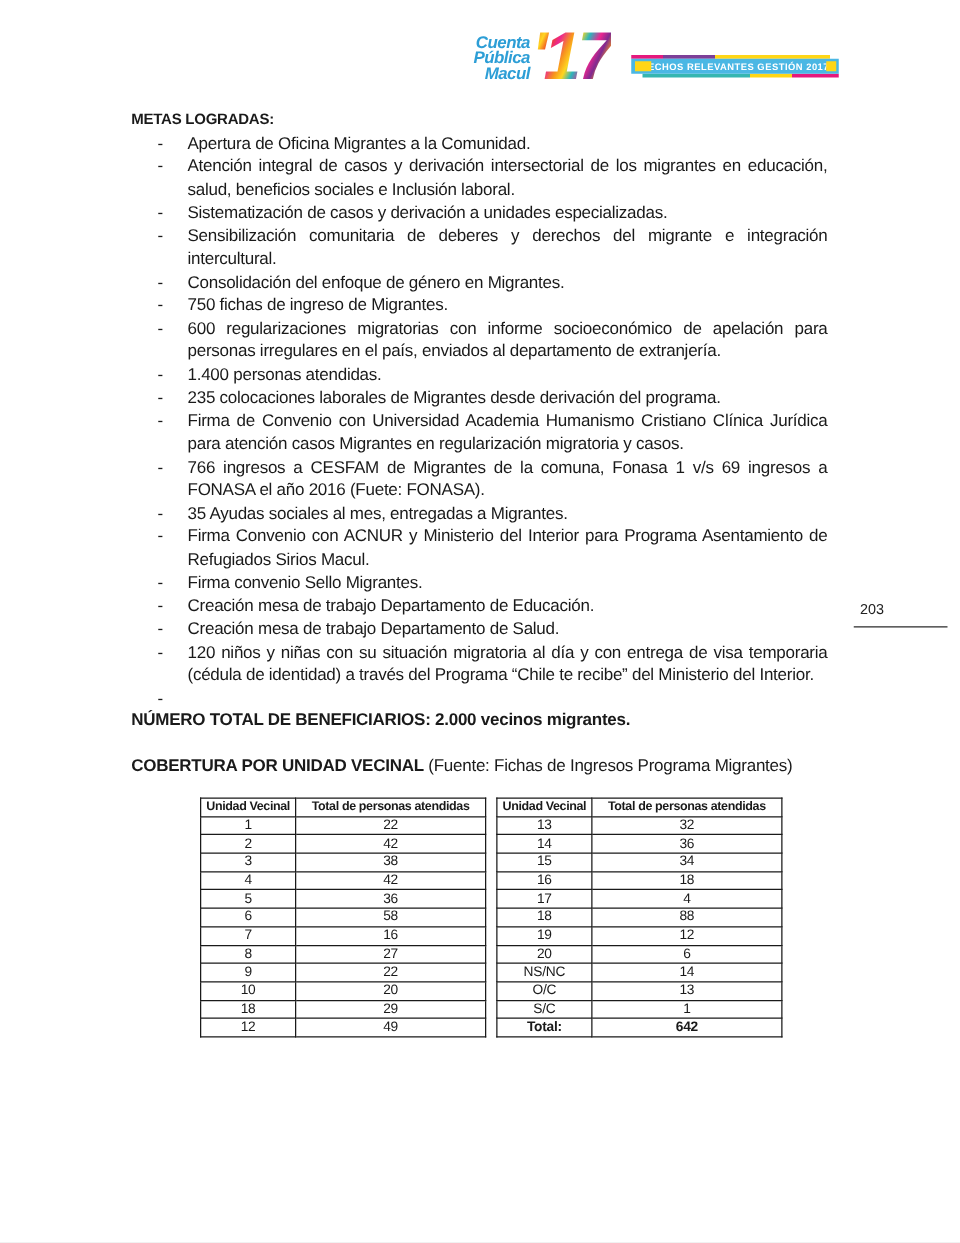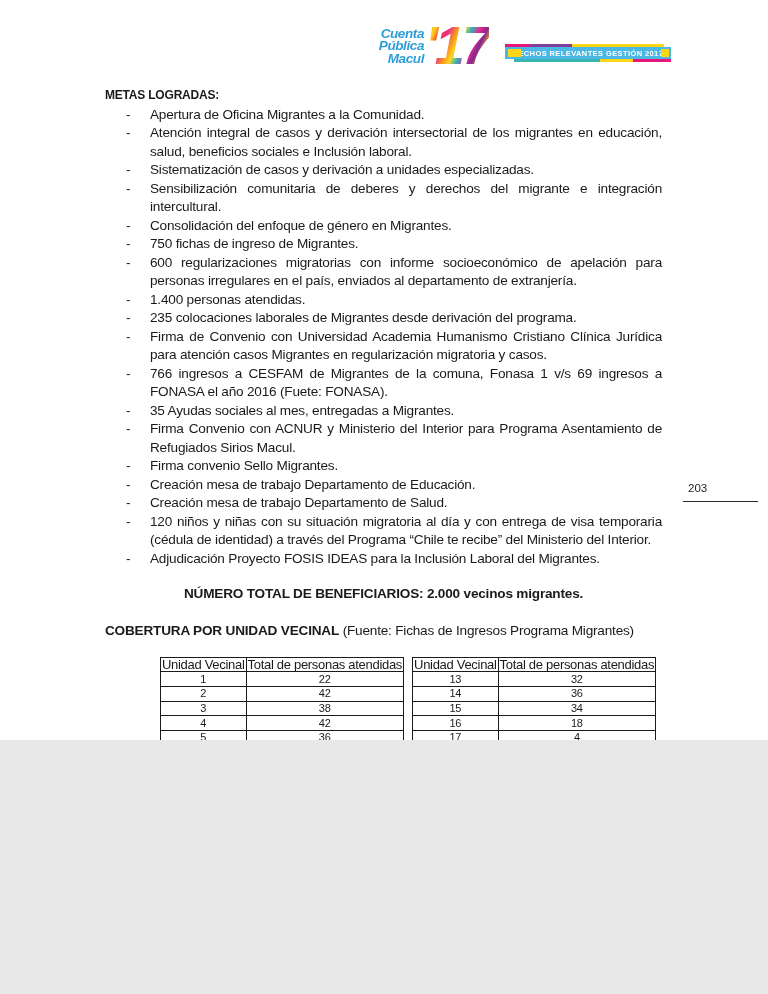--- a/index.html
+++ b/index.html
@@ -2,21 +2,21 @@
 <html style="--text: #1a1a1a; --logo-blue: #2d9ed6; --banner-blue: #4ab7e4; --banner-yellow: #ffd616; --banner-pink: #e5197d; --banner-purple: #7d3f98; --banner-teal: #35b6b0; --year-orange: #f7941e; --year-yellow: #ffd520; --year-red: #ef4123; --year-magenta: #ec268f; --year-teal: #2bb6bc; --year-purple: #7f2a90;"><head>
 <meta charset="utf-8">
 <style>
   * { box-sizing: border-box; margin: 0; padding: 0; }
   html, body { background: #e8e8e8; }
   body { font-family: "Liberation Sans", sans-serif; }
 
   .page {
     position: relative;
     width: 768px;
-    height: 740px;
+    height: 994px;
     margin: 0 auto;
     background: #ffffff;
     color: var(--text, #1a1a1a);
     overflow: hidden;
   }
 
   
   .logo {
     position: absolute;
     left: 338px;
@@ -103,42 +103,42 @@
   }
   .metas-heading { font-size: 12px; font-weight: bold; margin-bottom: 1px; }
   .metas-list { list-style: none; }
   .metas-list li {
     position: relative;
     padding-left: 45px;
     text-align: justify;
   }
   .metas-list .dash { position: absolute; left: 21px; text-align: left; }
 
-  .benef-heading { font-weight: bold; margin-top: 17px; text-align: center; }
+  .benef-heading { font-weight: bold; margin-top: 17px; }
   .cobertura-heading { margin-top: 18.5px; }
   .cobertura-heading .bold { font-weight: bold; }
 
   
   .tables { display: flex; gap: 8px; margin: 16px 0 0 55px; }
   .vtable { border-collapse: collapse; table-layout: fixed; }
   .vtable col.c1 { width: 76px; }
   .vtable col.c2 { width: 152px; }
   .vtable th, .vtable td {
     border: 1.5px solid #1a1a1a;
     text-align: center;
     vertical-align: middle;
     height: 14.7px;
     padding: 0 1px;
     font-size: 11px;
     line-height: 1;
     letter-spacing: -0.2px;
     overflow: hidden;
     white-space: nowrap;
   }
-  .vtable th { font-weight: normal; font-size: 13px; letter-spacing: -0.3px; margin-left: 32px; }
+  .vtable th { font-weight: bold; font-size: 10px; letter-spacing: -0.3px; margin-left: 32px; }
   .vtable.right tbody tr:last-of-type td { font-weight: bold; }
 </style>
 </head>
 <body>
 
 <div class="page">
 
   <div class="logo">
     <div class="logo-wordmark">
       <div>Cuenta</div>
@@ -224,21 +224,20 @@
         <li>
           <span class="dash">-</span>
           <span>Creación mesa de trabajo Departamento de Salud.</span>
         </li>
         <li>
           <span class="dash">-</span>
           <span>120 niños y niñas con su situación migratoria al día y con entrega de visa temporaria (cédula de identidad) a través del Programa “Chile te recibe” del Ministerio del Interior.</span>
         </li>
         <li>
           <span class="dash">-</span>
-          <span>Adjudicación Proyecto FOSIS IDEAS para la Inclusión Laboral del Migrantes.</span>
         </li>
     </ul>
 
     <div class="benef-heading">NÚMERO TOTAL DE BENEFICIARIOS: 2.000 vecinos migrantes.</div>
 
     <div class="cobertura-heading"><span class="bold">COBERTURA POR UNIDAD VECINAL</span><span> (Fuente: Fichas de Ingresos Programa Migrantes)</span></div>
 
     <div class="tables">
 
       <table class="vtable left">

